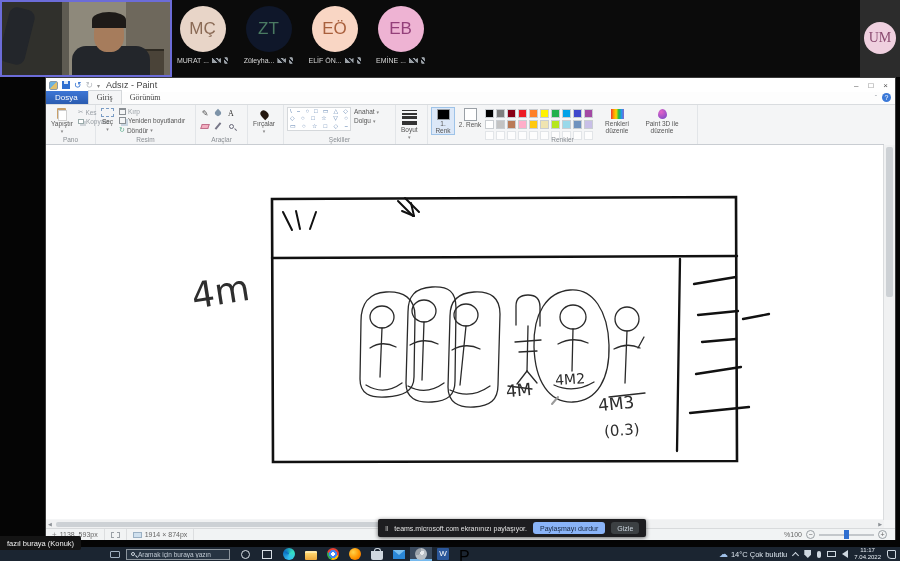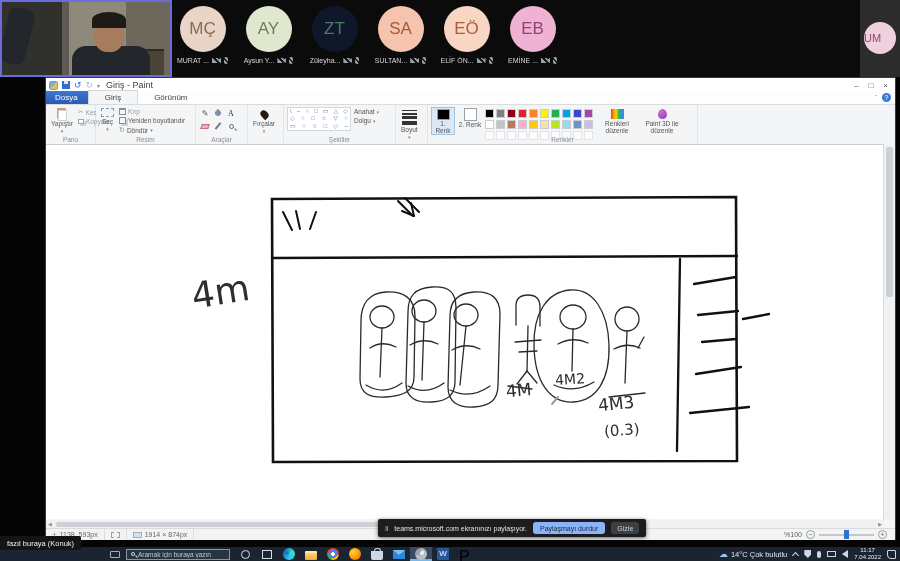--- a/index.html
+++ b/index.html
@@ -3,21 +3,21 @@
 <meta charset="utf-8">
 <style>
   * { margin:0; padding:0; box-sizing:border-box; }
   html,body { background:#000; }
   body { font-family:"Liberation Sans", sans-serif; }
   #screen { position:relative; width:900px; height:561px; background:#050505; overflow:hidden; margin:0 auto; }
 
   
   .top-strip { position:absolute; left:0; top:0; width:900px; height:77px; background:#0b0b0b; }
   .corner-panel { position:absolute; right:0; top:0; width:40px; height:77px; background:#2c2c2c; display:flex; justify-content:center; }
-  .corner-circle { margin-top:22px; width:32px; height:32px; border-radius:50%; display:flex; align-items:center; font-size:11px; }
+  .corner-circle { margin-top:22px; width:32px; height:32px; border-radius:50%; display:flex; align-items:center; justify-content:center; font-size:14px;font-family:Liberation Serif, serif; }
   .webcam { position:absolute; left:0; top:0; width:172px; height:77px; border:2px solid #6c6cd8; background:
       linear-gradient(90deg,#30302c 0 36%,#5e5b52 36% 40%,#8e897b 40% 74%,#6e685c 74% 100%); overflow:hidden; }
   .webcam .furniture { position:absolute; right:6px; bottom:0; width:46px; height:26px; background:#4a4338; border-top:2px solid #2e2a22; }
   .webcam .head { position:absolute; left:92px; top:14px; width:30px; height:36px; border-radius:46% 46% 42% 42%; background:#a67c5c; }
   .webcam .hair { position:absolute; left:90px; top:10px; width:34px; height:16px; border-radius:50% 50% 0 0; background:#1d1a18; }
   .webcam .body { position:absolute; left:70px; top:44px; width:78px; height:36px; border-radius:14px 14px 0 0; background:#23262b; }
   .webcam .arm { position:absolute; left:2px; top:6px; width:26px; height:56px; background:#23262b; border-radius:8px; transform:rotate(14deg); }
 
   .participants { position:absolute; left:176px; top:6px; display:flex; gap:13px; }
   .ptile { width:53px; display:flex; flex-direction:column; align-items:center; }
@@ -38,21 +38,21 @@
   .save-ico::after { content:""; position:absolute; left:2px; top:0; width:4px; height:3px; background:#dce8f8; }
   .undo-ico { color:#2f6fd0; font-size:9px; line-height:9px; }
   .redo-ico { color:#b9bdc2; font-size:9px; line-height:9px; }
   .qat-drop { color:#888; font-size:6px; }
   .tb-title { margin-left:6px; color:#444; }
   .win-controls { margin-left:auto; display:flex; gap:10px; color:#555; font-size:8px; padding-right:4px; }
   .win-controls span { cursor:default; }
 
   .tabrow { height:13px; background:#fdfdfd; display:flex; align-items:flex-end; font-size:8px; border-bottom:1px solid #d9dcdf; position:relative; }
   .tab-file { background:linear-gradient(#3d76d6,#2b5cb0); color:#fff; padding:2px 10px 2px 9px; height:13px; display:flex; align-items:center; }
-  .tab { padding:2px 16px; color:#444; }
+  .tab { padding:2px 8px; color:#444;font-family:Liberation Serif, serif; }
   .tab.active { background:#f4f5f6; border:1px solid #d5d8db; border-bottom:none; }
   .tab-right { position:absolute; right:4px; top:1px; display:flex; gap:5px; align-items:center; }
   .collapse-ico { color:#9aa0a6; font-size:7px; }
   .help-ico { width:9px; height:9px; border-radius:50%; background:#3b79d8; color:#fff; font-size:7px; line-height:9px; text-align:center; }
 
   .ribbon { height:39px; background:#f4f5f6; display:flex; font-size:6.5px; color:#555; }
   .rgroup { position:relative; border-right:1px solid #e2e5e8; padding:2px 3px 9px; display:flex; gap:3px; }
   .rgroup-label { position:absolute; bottom:1px; left:0; right:0; text-align:center; color:#8a8f94; font-size:6.5px; }
   .bigbtn { display:flex; flex-direction:column; align-items:center; justify-content:flex-start; gap:1px; padding:1px 2px; }
   .smallcol { display:flex; flex-direction:column; justify-content:flex-start; gap:2px; padding-top:1px; }
@@ -168,39 +168,23 @@
     <div class="participants">
         <div class="ptile">
           <div class="pcircle" style="background: rgb(232, 213, 200); color: rgb(138, 106, 85);">MÇ</div>
           <div class="pname-row">
             <span>MURAT ...</span>
             <span class="pcam"></span>
             <span class="pmic"></span>
           </div>
         </div>
         <div class="ptile">
-          <div class="pcircle" style="background: rgb(223, 232, 207); color: rgb(111, 127, 80);">AY</div>
-          <div class="pname-row">
-            <span>Aysun Y...</span>
-            <span class="pcam"></span>
-            <span class="pmic"></span>
-          </div>
-        </div>
-        <div class="ptile">
           <div class="pcircle" style="background: #0f172a; color: rgb(74, 122, 98);">ZT</div>
           <div class="pname-row">
             <span>Züleyha...</span>
-            <span class="pcam"></span>
-            <span class="pmic"></span>
-          </div>
-        </div>
-        <div class="ptile">
-          <div class="pcircle" style="background: rgb(246, 196, 174); color: rgb(166, 90, 53);">SA</div>
-          <div class="pname-row">
-            <span>SULTAN...</span>
             <span class="pcam"></span>
             <span class="pmic"></span>
           </div>
         </div>
         <div class="ptile">
           <div class="pcircle" style="background: rgb(249, 214, 196); color: rgb(169, 96, 61);">EÖ</div>
           <div class="pname-row">
             <span>ELİF ÖN...</span>
             <span class="pcam"></span>
             <span class="pmic"></span>
@@ -231,21 +215,21 @@
 
   <div class="paint-window">
     <div class="titlebar">
       <div class="qat">
         <span class="app-ico"></span>
         <span class="save-ico"></span>
         <span class="undo-ico">↺</span>
         <span class="redo-ico">↻</span>
         <span class="qat-drop">▾</span>
       </div>
-      <span class="tb-title">Giriş - Paint</span>
+      <span class="tb-title">Adsız - Paint</span>
       <div class="win-controls">
         <span>–</span>
         <span>□</span>
         <span>×</span>
       </div>
     </div>
 
     <div class="tabrow">
       <div class="tab-file">Dosya</div>
       <div class="tab active">Giriş</div>

